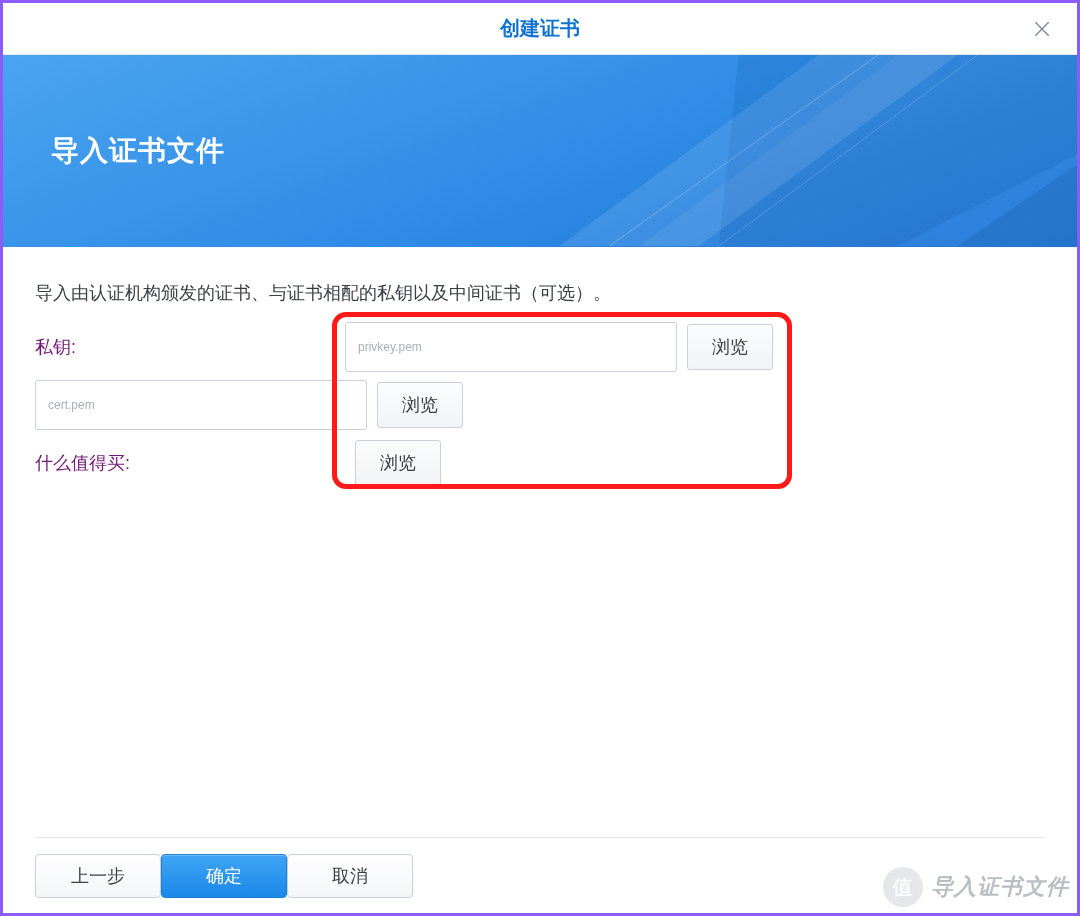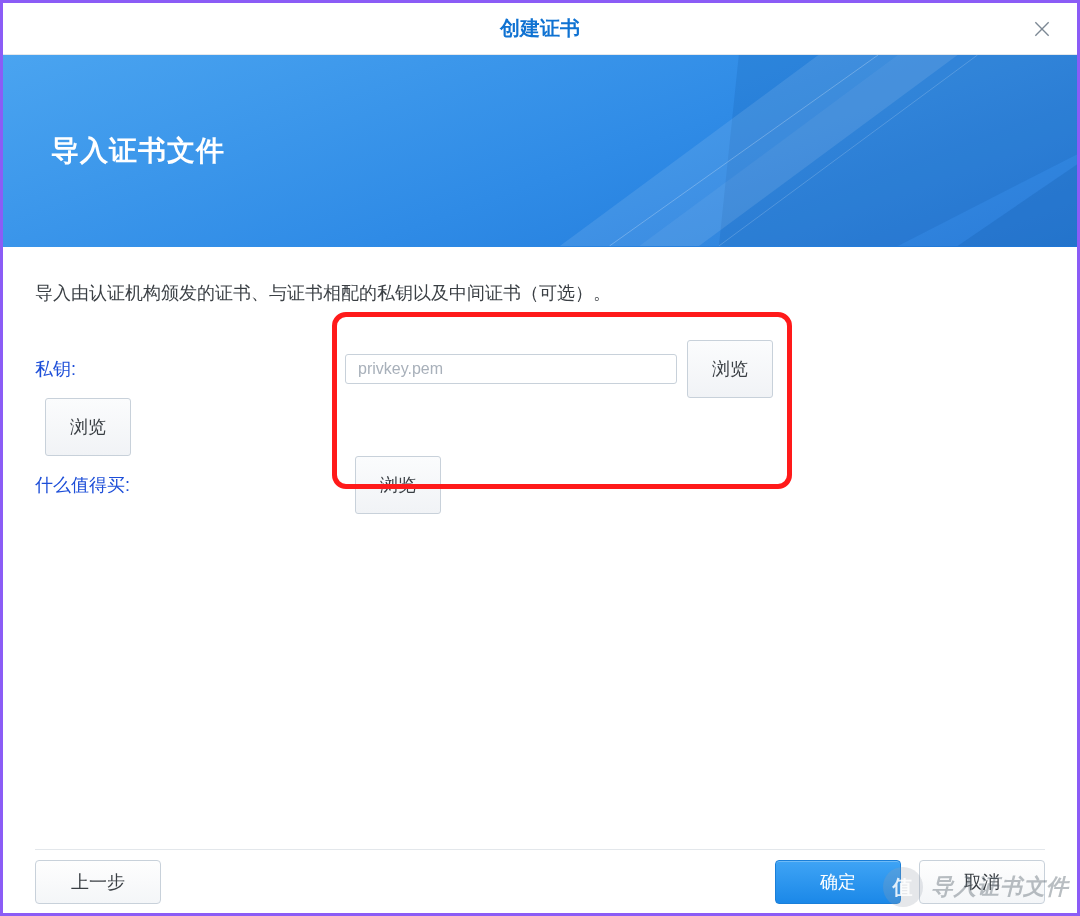--- a/index.html
+++ b/index.html
@@ -65,71 +65,71 @@
       position: relative;
       z-index: 2;
     }
     .content {
       flex: 1 1 auto;
       padding: 34px 32px 0 32px;
       color: #3a3f44;
       font-size: 18px;
       position: relative;
     }
-    .desc { margin-bottom: 42px; }
+    .desc { margin-bottom: 20px; }
     .form-row {
       display: flex;
       align-items: center;
       margin-bottom: 14px;
       height: 44px;
     }
     .form-label {
       width: 310px;
-      color: #1d4ed8;
+      color: #701a75;
     }
     .form-input {
       width: 332px;
-      height: 30px;
+      height: 50px;
       border: 1px solid #c8d1da;
       border-radius: 3px;
       padding: 0 12px;
-      font-size: 16px;
+      font-size: 12px;
       color: #3a3f44;
       background: #fff;
     }
     .form-input::placeholder { color: #a8b0ba; }
     .browse-btn {
       width: 86px;
-      height: 58px;
+      height: 46px;
       margin-left: 10px;
       border: 1px solid #c8d1da;
       border-radius: 3px;
       background: linear-gradient(#fbfcfd, #f1f3f6);
       color: #3a3f44;
       font-size: 18px;
       cursor: pointer;
       font-family: Liberation Sans, sans-serif;
     }
     .highlight-box {
       position: absolute;
       border: 5px solid #ff1a1a;
       border-radius: 14px;
       pointer-events: none;
       left: 329px;
       top: 65px;
       width: 460px;
       height: 177px;
     }
     .footer {
-      height: 64px;
+      height: 76px;
       border-top: 1px solid #e3e7eb;
       margin: 0 32px;
       display: flex;
       align-items: center;
-      justify-content: space-between;
+      justify-content: flex-start;
       position: relative;
     }
     .btn {
       min-width: 126px;
       height: 44px;
       border-radius: 4px;
       font-size: 18px;
       cursor: pointer;
       font-family: inherit;
       padding: 0 20px;
@@ -139,21 +139,21 @@
       border: 1px solid #c8d1da;
       color: #3a3f44;
     }
     .btn-primary {
       background: linear-gradient(#3fa4f5, #1b88e8);
       border: 1px solid #1a7fd9;
       color: #fff;
       font-weight: 500;
       box-shadow: inset 0 1px 0 rgba(255,255,255,0.25);
     }
-    .footer-right { display: flex; gap: 18px; align-items: center; }
+    .footer-right { display: flex; align-items: center; }
     .watermark {
       position: absolute;
       right: 8px;
       bottom: 6px;
       display: flex;
       align-items: center;
       gap: 8px;
       color: rgba(100,110,120,0.45);
       font-size: 22px;
       font-weight: 600;
@@ -200,20 +200,21 @@
   <div class="content">
     <div class="desc">导入由认证机构颁发的证书、与证书相配的私钥以及中间证书（可选）。</div>
 
     <div class="form-row">
       <div class="form-label">私钥:</div>
       <input class="form-input" type="text" placeholder="privkey.pem" style="">
       <button class="browse-btn">浏览</button>
     </div>
 
     <div class="form-row">
+      <input class="form-input" type="text" placeholder="cert.pem" style="">
       <button class="browse-btn">浏览</button>
     </div>
 
     <div class="form-row">
       <div class="form-label">什么值得买:</div>
       <button class="browse-btn">浏览</button>
     </div>
 
     <div class="highlight-box"></div>
   </div>

